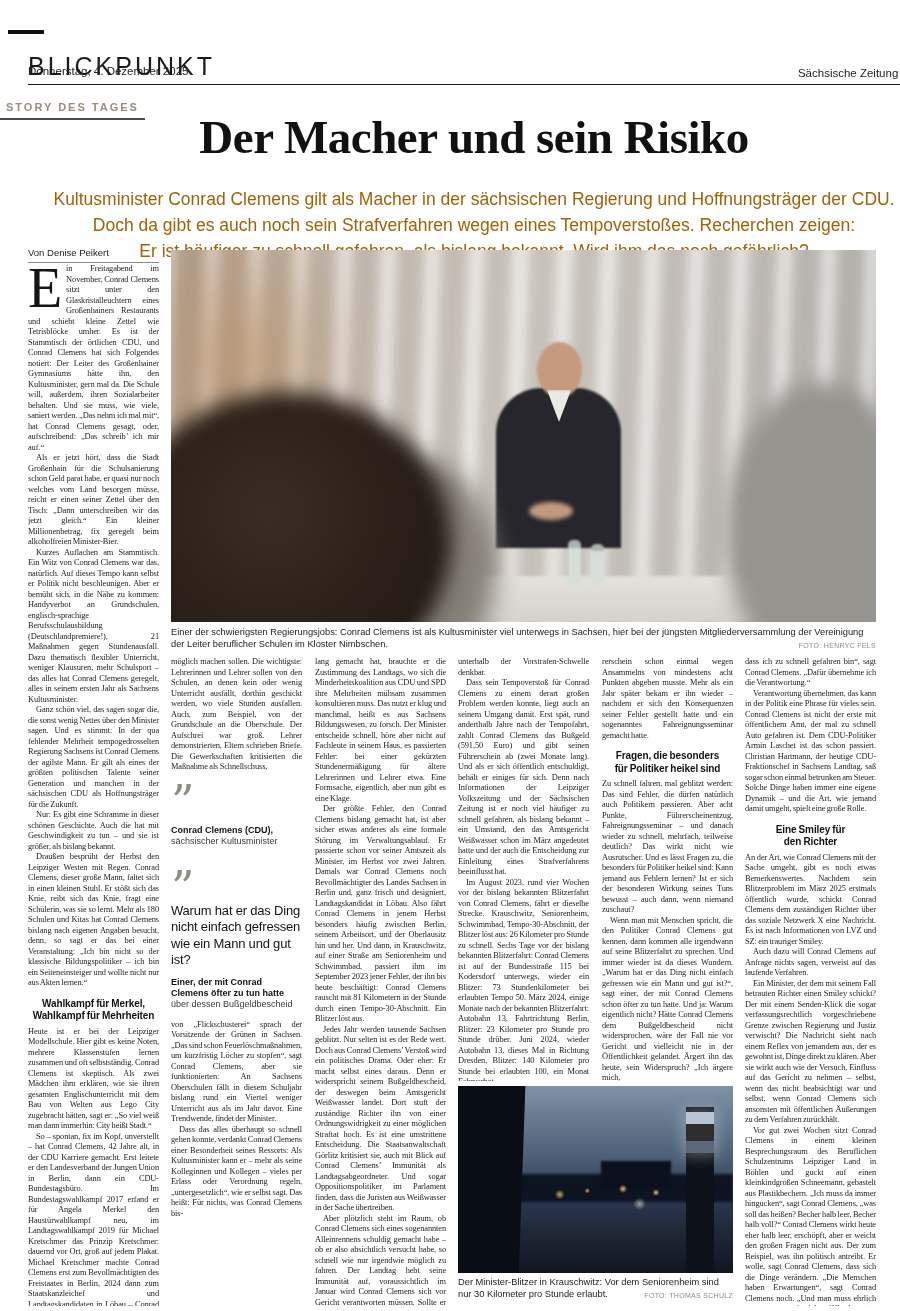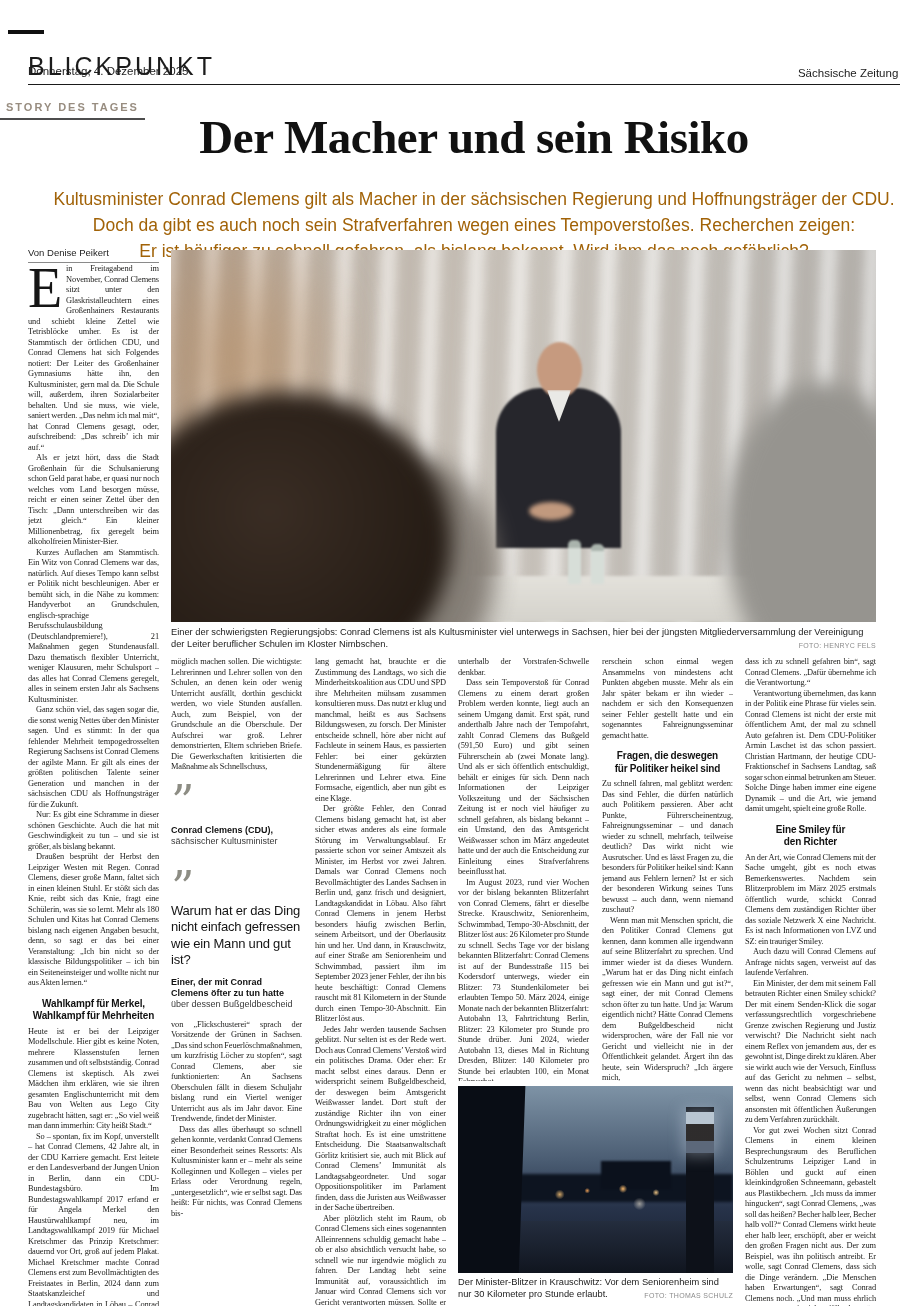--- a/index.html
+++ b/index.html
@@ -212,21 +212,21 @@
   <div class="col col4 abs">
     <p class="nofirst">unterhalb der Vorstrafen-Schwelle denkbar.</p>
     <p>Dass sein Tempoverstoß für Conrad Clemens zu einem derart großen Problem werden konnte, liegt auch an seinem Umgang damit. Erst spät, rund anderthalb Jahre nach der Tempofahrt, zahlt Conrad Clemens das Bußgeld (591,50 Euro) und gibt seinen Führerschein ab (zwei Monate lang). Und als er sich öffentlich entschuldigt, behält er einiges für sich. Denn nach Informationen der Leipziger Volkszeitung und der Sächsischen Zeitung ist er noch viel häufiger zu schnell gefahren, als bislang bekannt – ein Umstand, den das Amtsgericht Weißwasser schon im März angedeutet hatte und der auch die Entscheidung zur Einleitung eines Strafverfahrens beeinflusst hat.</p>
     <p>Im August 2023, rund vier Wochen vor der bislang bekannten Blitzerfahrt von Conrad Clemens, fährt er dieselbe Strecke. Krauschwitz, Seniorenheim, Schwimmbad, Tempo-30-Abschnitt, der Blitzer löst aus: 26 Kilometer pro Stunde zu schnell. Sechs Tage vor der bislang bekannten Blitzerfahrt: Conrad Clemens ist auf der Bundesstraße 115 bei Kodersdorf unterwegs, wieder ein Blitzer: 73 Stundenkilometer bei erlaubten Tempo 50. März 2024, einige Monate nach der bekannten Blitzerfahrt: Autobahn 13, Fahrtrichtung Berlin, Blitzer: 23 Kilometer pro Stunde pro Stunde drüber. Juni 2024, wieder Autobahn 13, dieses Mal in Richtung Dresden, Blitzer: 140 Kilometer pro Stunde bei erlaubten 100, ein Monat Fahrverbot.</p>
 
   </div>
 
   <div class="col col5 abs">
     <p class="nofirst">rerschein schon einmal wegen Ansammelns von mindestens acht Punkten abgeben musste. Mehr als ein Jahr später bekam er ihn wieder – nachdem er sich den Konsequenzen seiner Fehler gestellt hatte und ein sogenanntes Fahreignungsseminar gemacht hatte.</p>
     <h3 class="colhead">
-      <span>Fragen, die deswegen</span>
+      <span>Fragen, die besonders</span>
       <span>für Politiker heikel sind</span>
     </h3>
     <p class="nofirst">Zu schnell fahren, mal geblitzt werden: Das sind Fehler, die dürfen natürlich auch Politikern passieren. Aber acht Punkte, Führerscheinentzug, Fahreignungsseminar – und danach wieder zu schnell, mehrfach, teilweise deutlich? Das wirkt nicht wie Ausrutscher. Und es lässt Fragen zu, die besonders für Politiker heikel sind: Kann jemand aus Fehlern lernen? Ist er sich der besonderen Wirkung seines Tuns bewusst – auch dann, wenn niemand zuschaut?</p>
     <p>Wenn man mit Menschen spricht, die den Politiker Conrad Clemens gut kennen, dann kommen alle irgendwann auf seine Blitzerfahrt zu sprechen. Und immer wieder ist da dieses Wundern. „Warum hat er das Ding nicht einfach gefressen wie ein Mann und gut ist?“, sagt einer, der mit Conrad Clemens schon öfter zu tun hatte. Und ja: Warum eigentlich nicht? Hätte Conrad Clemens dem Bußgeldbescheid nicht widersprochen, wäre der Fall nie vor Gericht und vielleicht nie in der Öffentlichkeit gelandet. Ärgert ihn das heute, sein Widerspruch? „Ich ärgere mich,</p>
   </div>
 
   <div class="col col6 abs">
     <p class="nofirst">dass ich zu schnell gefahren bin“, sagt Conrad Clemens. „Dafür übernehme ich die Verantwortung.“</p>
     <p>Verantwortung übernehmen, das kann in der Politik eine Phrase für vieles sein. Conrad Clemens ist nicht der erste mit öffentlichem Amt, der mal zu schnell Auto gefahren ist. Dem CDU-Politiker Armin Laschet ist das schon passiert. Christian Hartmann, der heutige CDU-Fraktionschef in Sachsens Landtag, saß sogar schon einmal betrunken am Steuer. Solche Dinge haben immer eine eigene Dynamik – und die Art, wie jemand damit umgeht, spielt eine große Rolle.</p>
     <h3 class="colhead">

